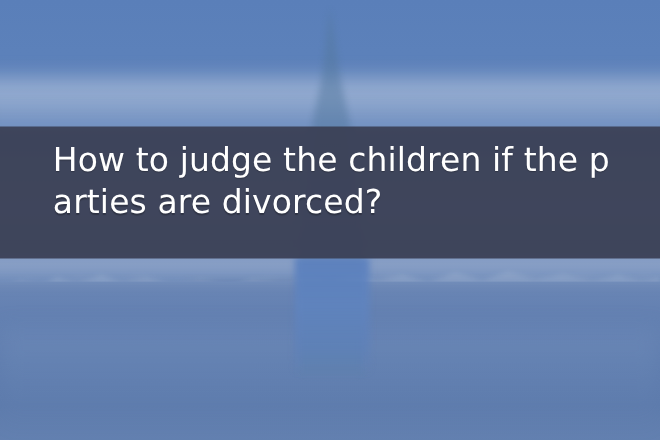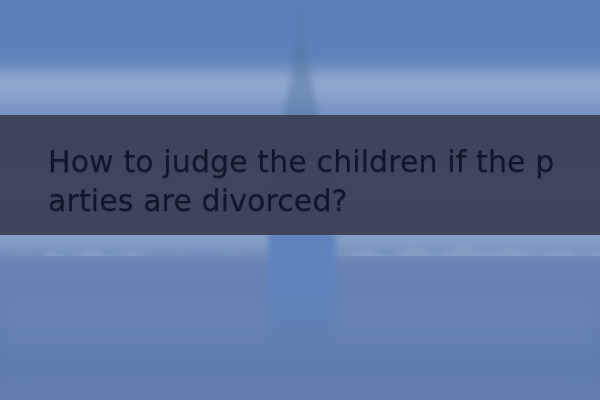--- a/index.html
+++ b/index.html
@@ -126,23 +126,23 @@
   
   .caption-band {
     position: absolute;
     left: 0; top: 115px;
     width: 600px; height: 120px;
     background: #3a4055;
     opacity: 0.94;
   }
   .caption-text {
     position: absolute;
-    left: 48px; top: 142px;
+    left: 48px; top: 126px;
     width: 520px;
-    color: #0f172a;
+    color: #ffffff;
     font-size: 30px;
     line-height: 39px;
     font-weight: 400;
     letter-spacing: 0.1px;
     white-space: pre-wrap;
     word-break: break-all;
     text-shadow: 0 1px 1px rgba(0,0,0,0.25);
   }
 </style>
 </head>

